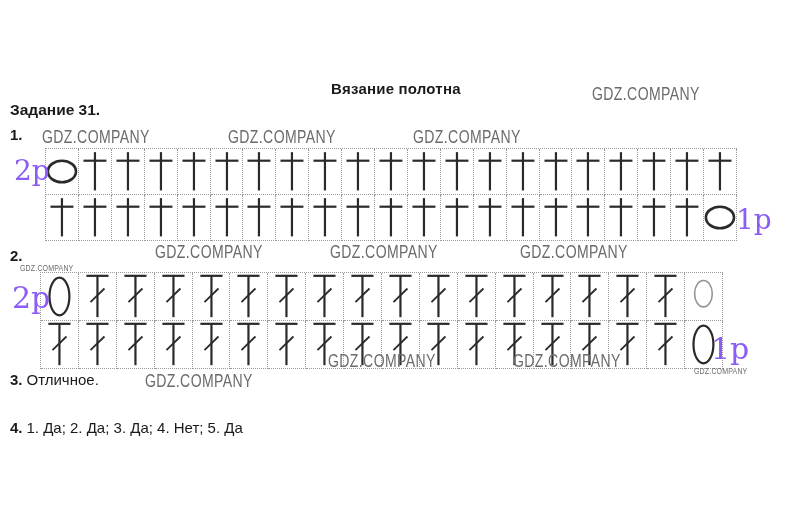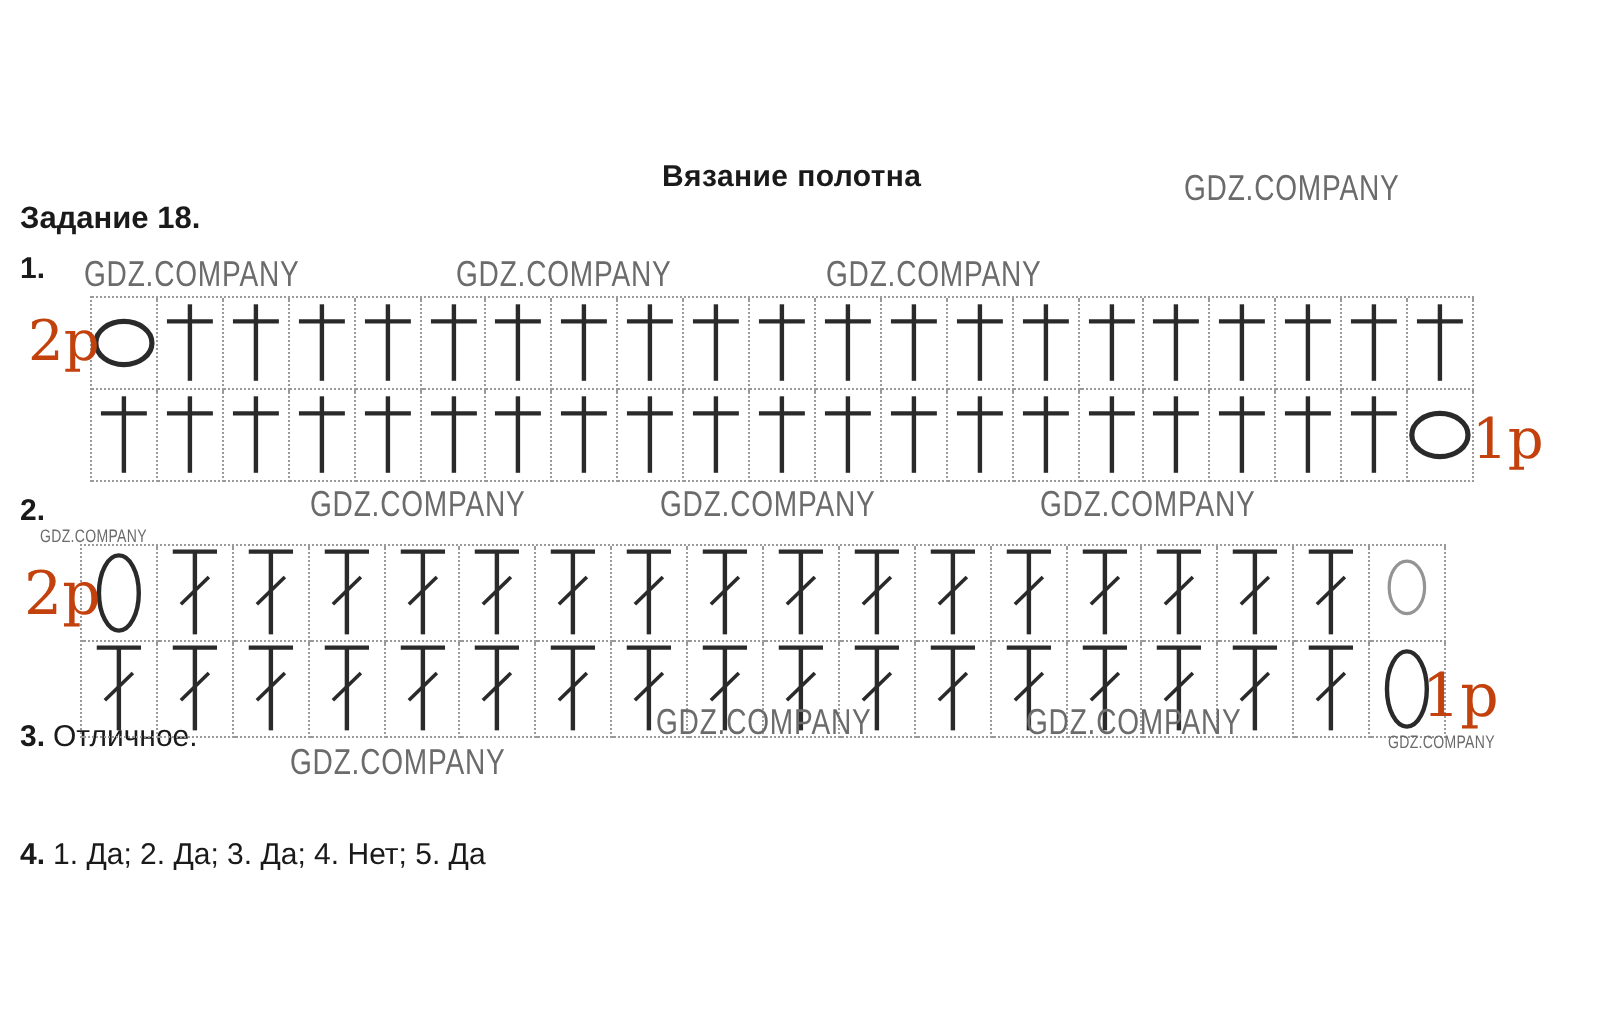--- a/index.html
+++ b/index.html
@@ -5,21 +5,21 @@
   html,body{margin:0;padding:0;background:#fff;}
   .page{position:relative;width:809px;height:444px;background:#ffffff;overflow:hidden;
         font-family:"Liberation Sans",sans-serif;color:#1a1a1a;}
 
   .title{position:absolute;left:331px;top:80px;font-size:15px;font-weight:700;letter-spacing:.2px;}
   .heading{position:absolute;left:10px;top:101px;font-size:15.5px;font-weight:700;}
   .item-num{position:absolute;font-size:15px;font-weight:700;}
   .n1{left:10px;top:126px;}
   .n2{left:10px;top:247px;}
   .answer-line{position:absolute;left:10px;font-size:15px;}
-  .a3{top:360px;}
+  .a3{top:371px;}
   .a4{top:391px;margin-top:28px;}
   .answer-line b{font-weight:700;margin-right:4px;}
 
   
   .wm{position:absolute;color:#6b6b6b;font-size:18px;font-weight:400;letter-spacing:.5px;
       transform:scaleX(.78);transform-origin:left top;white-space:nowrap;z-index:3;}
   .wm.tiny{font-size:9px;letter-spacing:.2px;}
   .wm1{left:592px;top:84px;}
   .wm2{left:42px;top:127px;}  .wm3{left:228px;top:127px;}  .wm4{left:413px;top:127px;}
   .wm5{left:155px;top:242px;} .wm6{left:330px;top:242px;}  .wm7{left:520px;top:242px;}
@@ -30,21 +30,21 @@
 
   
   .grid{position:absolute;display:grid;z-index:1;
         border-left:1px dotted #9a9a9a;border-top:1px dotted #9a9a9a;}
   .grid .cell{border-right:1px dotted #9a9a9a;border-bottom:1px dotted #9a9a9a;
               position:relative;}
   .grid .cell svg{position:absolute;left:0;top:0;width:100%;height:100%;display:block;}
   #grid1{left:45px;top:148px;width:691px;}
   #grid2{left:40px;top:272px;width:682px;}
 
-  .row-label{position:absolute;font-family:"DejaVu Serif",serif;color:#c2410c;z-index:2;}
+  .row-label{position:absolute;font-family:"DejaVu Serif",serif;color:#8b5cf6;z-index:2;}
   .lbl-d1-top{left:14px;top:154px;font-size:28px;}
   .lbl-d1-bot{left:736px;top:203px;font-size:28px;}
   .lbl-d2-top{left:12px;top:280px;font-size:30px;}
   .lbl-d2-bot{left:711px;top:331px;font-size:30px;}
 </style>
 </head>
 <body>
 
 <div class="page">
 
@@ -56,21 +56,21 @@
   <div class="wm wm4">GDZ.COMPANY</div>
   <div class="wm wm5">GDZ.COMPANY</div>
   <div class="wm wm6">GDZ.COMPANY</div>
   <div class="wm wm7">GDZ.COMPANY</div>
   <div class="wm tiny wm8">GDZ.COMPANY</div>
   <div class="wm wm9">GDZ.COMPANY</div>
   <div class="wm wm10">GDZ.COMPANY</div>
   <div class="wm tiny wm11">GDZ.COMPANY</div>
   <div class="wm wm12">GDZ.COMPANY</div>
 
-  <div class="heading">Задание 18.</div>
+  <div class="heading">Задание 31.</div>
 
   <div class="item-num n1">1.</div>
 
   <div class="row-label lbl-d1-top">2р</div>
   <div id="grid1" class="grid" style="grid-template-columns: repeat(21, 1fr); grid-auto-rows: 46px;">
       <div class="cell">
         <svg viewBox="0 0 100 100" preserveAspectRatio="none">
           <ellipse cx="50" cy="50" rx="44" ry="24" stroke="#2a2a2a" stroke-width="2.6" fill="none" vector-effect="non-scaling-stroke" stroke-linecap="butt"></ellipse>
         </svg>
       </div>

